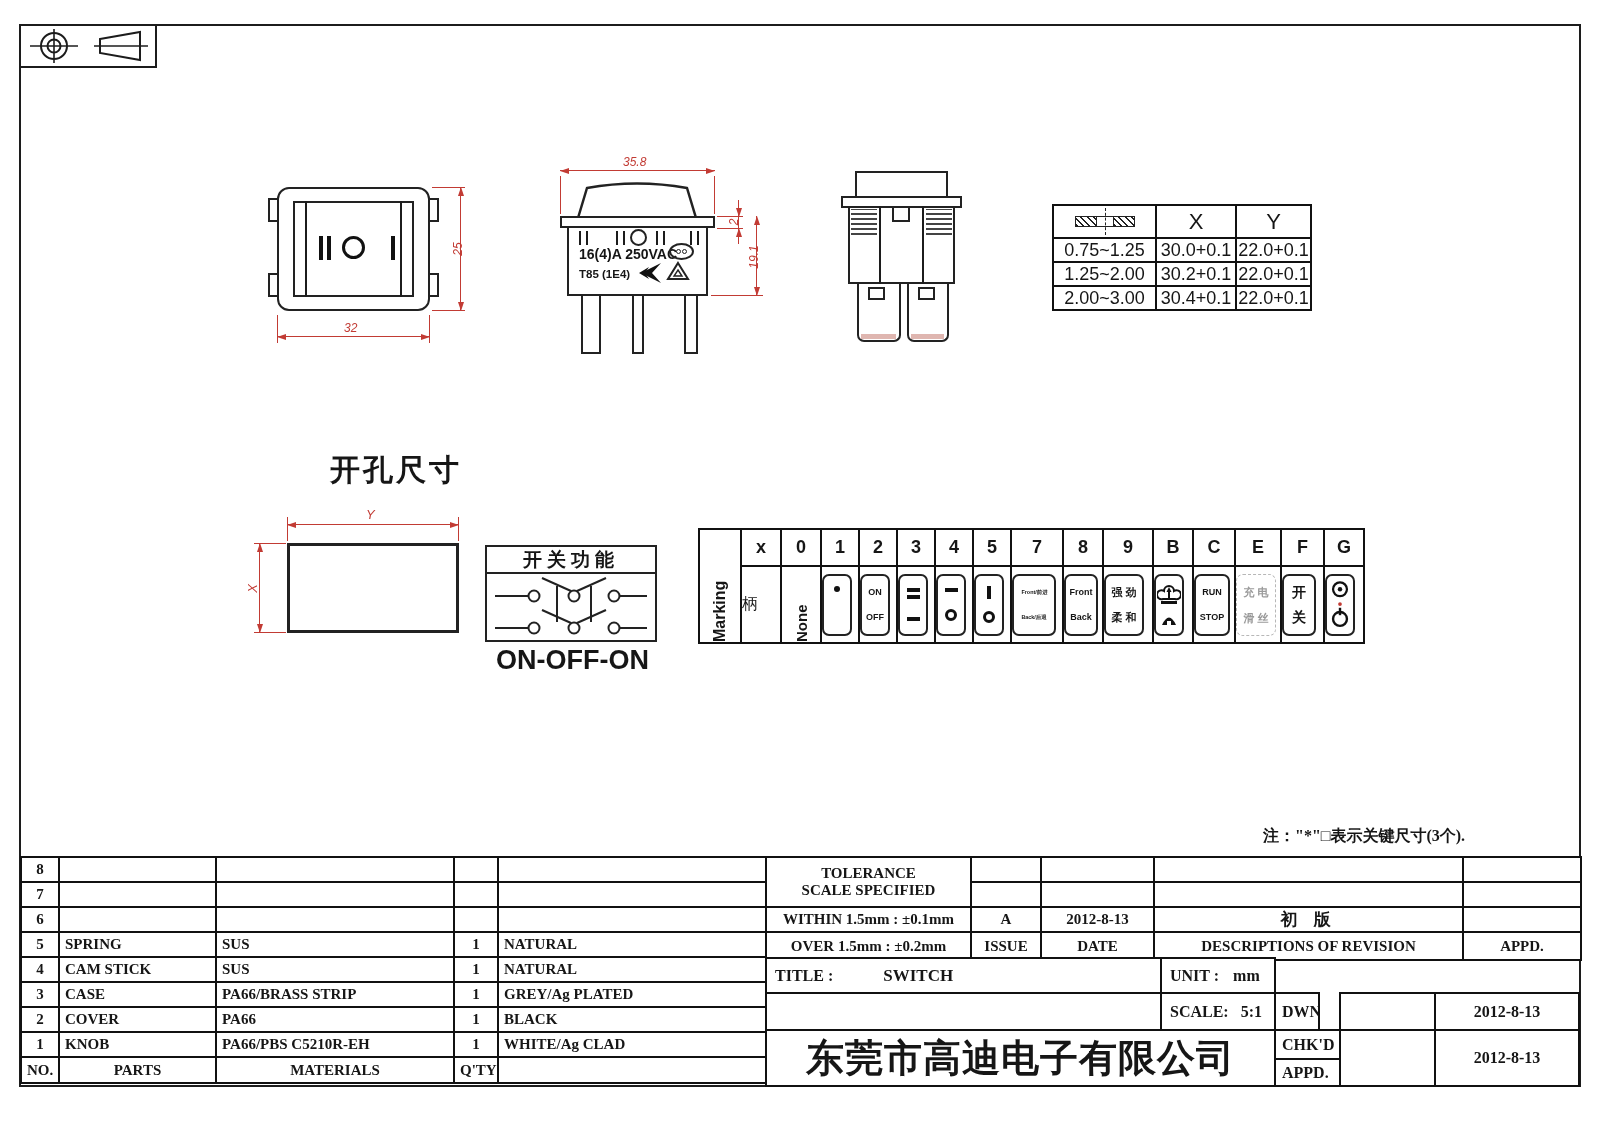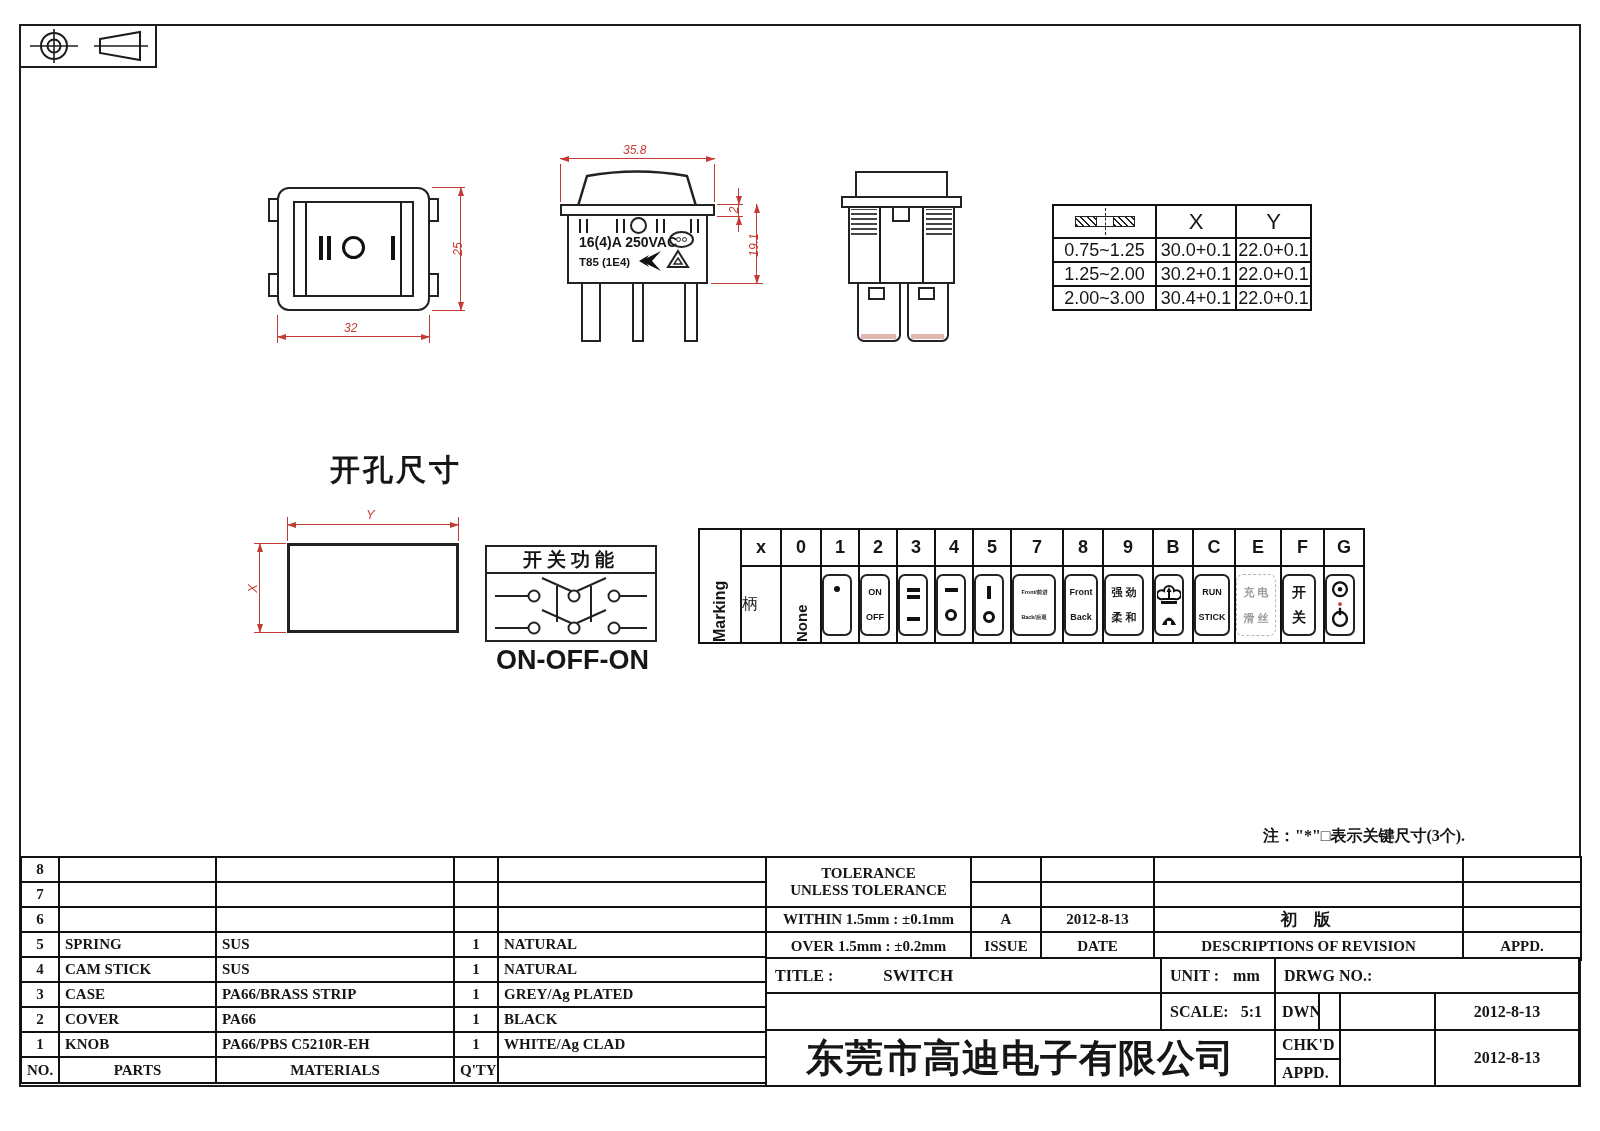--- a/index.html
+++ b/index.html
@@ -91,21 +91,21 @@
   <div class="dimlab b" style="left:84px;top:156px;">32</div>
 
   <div class="rln" style="left:172px;top:22px;width:33px;height:1px;"></div>
   <div class="rln" style="left:172px;top:145px;width:33px;height:1px;"></div>
   <div class="rln" style="left:200px;top:22px;width:1px;height:124px;"></div>
   <div class="tu" style="left:197.5px;top:22px;"></div>
     <div class="tdn" style="left:197.5px;top:137px;"></div>
   <div class="dimlab b" style="left:191px;top:77px;transform:rotate(-90deg);">25</div>
 </div>
 
-<div class="abs" style="left:535px;top:140px;width:240px;height:215px;">
+<div class="abs" style="left:535px;top:152px;width:240px;height:215px;">
 
   <div class="rln" style="left:25px;top:24px;width:1px;height:38px;"></div>
   <div class="rln" style="left:179px;top:24px;width:1px;height:38px;"></div>
   <div class="rln" style="left:25px;top:18px;width:155px;height:1px;"></div>
   <div class="tl" style="left:25px;top:15.5px;"></div>
     <div class="tr" style="left:171px;top:15.5px;"></div>
   <div class="dimlab b" style="left:88px;top:3px;">35.8</div>
 
   <svg class="abs" style="left:38px;top:26px;" width="128" height="42" viewBox="0 0 128 42">
     <path d="M5,40 L14,10 Q64,1 114,10 L123,40 Z" fill="#fff" stroke="#222" stroke-width="2.5"></path>
@@ -370,21 +370,21 @@
           <rect x="6" y="7" width="4" height="4" fill="#fff"></rect>
         </svg>
       </div>
     </div>
   </div>
   <div class="mcol" style="width:42px;">
     <div class="mhead">C</div>
     <div class="mbody">
       <div class="cap" style="width:36px;">
         <div class="captxt">RUN</div>
-        <div class="captxt">STICK</div>
+        <div class="captxt">STOP</div>
       </div>
     </div>
   </div>
   <div class="mcol" style="width:46px;">
     <div class="mhead">E</div>
     <div class="mbody">
       <div class="cap capE" style="width:40px;">
         <div class="capcjk" style="color:#9a9a9a;">充 电</div>
         <div class="capcjk" style="color:#9a9a9a;">滑 丝</div>
       </div>
@@ -497,21 +497,21 @@
       <col style="width:205px;">
       <col style="width:70px;">
       <col style="width:113px;">
       <col style="width:309px;">
       <col style="width:118px;">
     </colgroup>
   <tbody>
       <tr style="height:25px;">
     <td rowspan="2" class="ctr">
       <div>TOLERANCE</div>
-      <div>UNLESS  TOLERANCE</div>
+      <div>SCALE  SPECIFIED</div>
     </td>
     <td></td>
         <td></td>
         <td></td>
         <td></td>
   </tr>
   <tr style="height:25px;">
         <td></td>
         <td></td>
         <td></td>
@@ -536,23 +536,20 @@
 
 <div class="abs" style="left:765px;top:957px;width:815px;height:130px;">
   <div class="tbcell" style="left:0;top:0;width:397px;height:37px;padding-left:8px;gap:50px;">
     <span>TITLE :</span>
     <span style="font-size:17px;">SWITCH</span>
   </div>
   <div class="tbcell" style="left:395px;top:0;width:116px;height:37px;padding-left:8px;gap:14px;">
     <span>UNIT :</span>
     <span>mm</span>
   </div>
-  <div class="tbcell" style="left:509px;top:0;width:306px;height:37px;padding-left:8px;">
-    <span>DRWG NO.:</span>
-  </div>
   <div class="tbcell" style="left:395px;top:35px;width:116px;height:39px;padding-left:8px;gap:12px;">
     <span>SCALE:</span>
     <span>5:1</span>
   </div>
   <div class="tbcell" style="left:509px;top:35px;width:46px;height:39px;padding-left:6px;">
     <span>DWN.</span>
   </div>
   <div class="tbcell" style="left:574px;top:35px;width:97px;height:39px;"></div>
   <div class="tbcell" style="left:669px;top:35px;width:146px;height:39px;justify-content:center;">
     <span>2012-8-13</span>

